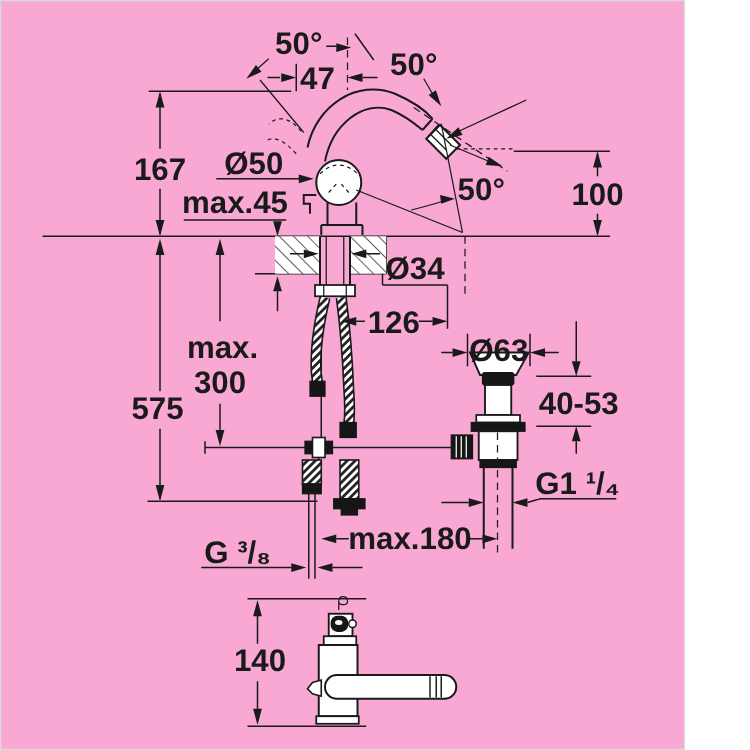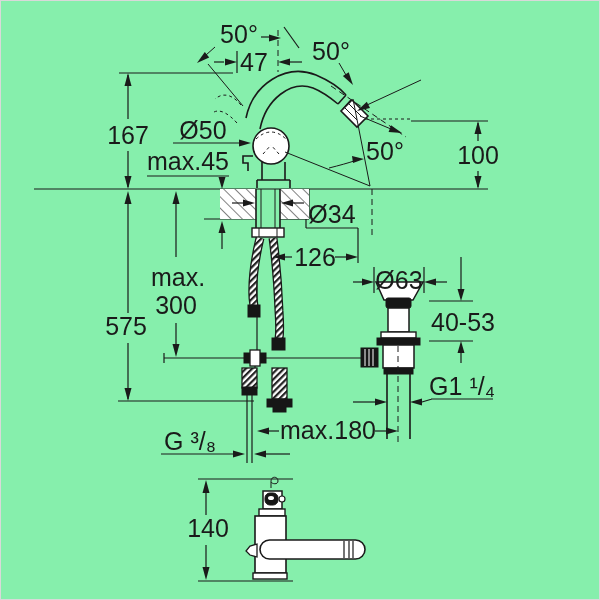--- a/index.html
+++ b/index.html
@@ -1,18 +1,18 @@
 <!DOCTYPE html>
 <html><head>
 <meta charset="utf-8">
 <style>
   html,body{margin:0;padding:0;background:#fff;}
-  .page{width:600px;height:600px;position:relative;box-sizing:border-box;
-        border:1px solid #d9d9d9;background:#86efac;overflow:hidden;
-        font-family:"Liberation Sans", sans-serif;}
+  .page{width:548px;height:600px;position:relative;box-sizing:border-box;
+        border:1px solid #d9d9d9;background:#f9a8d4;overflow:hidden;
+        font-family:"Liberation Sans", sans-serif;font-weight:bold;}
   svg{position:absolute;left:0;top:0;}
   text{font-family:"Liberation Sans", sans-serif;fill:#1a1a1a;}
   .dim{font-size:25px;}
   .ln{stroke:#1a1a1a;stroke-width:1.2;fill:none;}
   .ln-thin{stroke:#1a1a1a;stroke-width:1;fill:none;}
   .ln-main{stroke:#1a1a1a;stroke-width:1.6;fill:none;}
   .arr{fill:#1a1a1a;stroke:none;}
   .dash{stroke-dasharray:6 4;}
   .dash-s{stroke-dasharray:3 3;}
   .dark{fill:#161616;stroke:#161616;}

